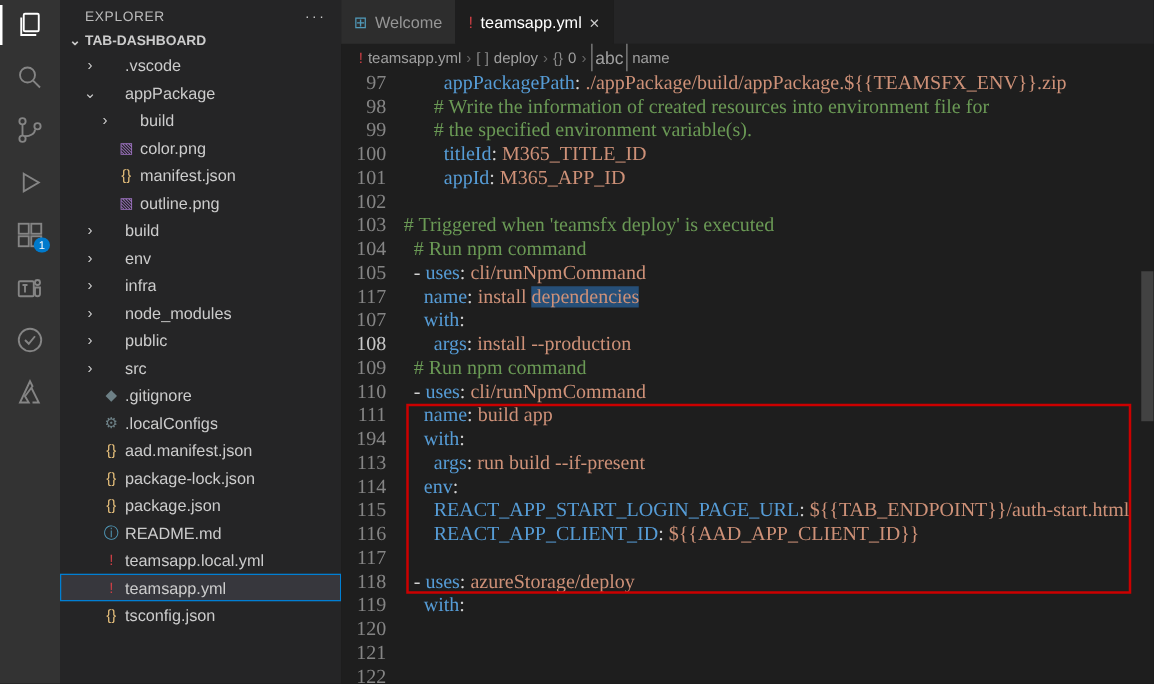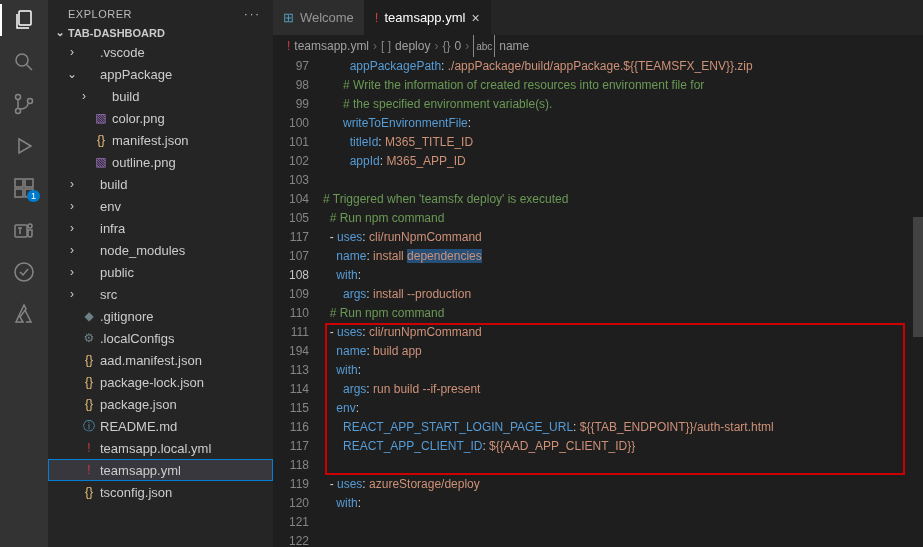--- a/index.html
+++ b/index.html
@@ -27,23 +27,23 @@
 
 .main { flex:1; display:flex; flex-direction:column; background:#1e1e1e; min-width:0; }
 .tabs { height:35px; background:#252526; display:flex; align-items:stretch; }
 .tab { display:flex; align-items:center; padding:0 10px; gap:6px; color:#969696; font-size:13px; background:#2d2d2d; border-right:1px solid #1e1e1e; }
 .tab.active { background:#1e1e1e; color:#ffffff; }
 .tab .close { color:#cccccc; font-size:14px; }
 .tab-icon { font-size:13px; }
 .crumbs { height:22px; display:flex; align-items:center; padding:0 14px; color:#a0a0a0; font-size:12px; gap:4px; overflow:hidden; }
 .crumbs .sep { color:#666; }
 .crumbs .brk { color:#888; }
-.crumb-icon-box { display:inline-flex; border:1px solid #888; border-radius:2px; padding:15px 2px; font-size:10px; line-height:11px; }
-
-.editor { flex:1; display:flex; font-family:Liberation Sans, sans-serif; font-size:12px; line-height:19px; overflow:hidden; position:relative; }
+.crumb-icon-box { display:inline-flex; border:1px solid #888; border-radius:2px; padding:15px 2px; font-size:14px; line-height:11px; }
+
+.editor { flex:1; display:flex; font-family:Liberation Serif, serif; font-size:16px; line-height:19px; overflow:hidden; position:relative; }
 .gutter { width:50px; text-align:right; color:#858585; padding-right:14px; user-select:none; }
 .gutter .ln { height:19px; }
 .gutter .ln.current { color:#c6c6c6; }
 .code { flex:1; position:relative; min-width:0; }
 .code-line { height:19px; white-space:pre; color:#d4d4d4; }
 .tok-key { color:#569cd6; }
 .tok-str { color:#ce9178; }
 .tok-com { color:#6a9955; }
 .sel { background:#264f78; }
 .red-box { position:absolute; border:2px solid #cc0000; pointer-events:none; }
@@ -261,21 +261,20 @@
         <div class="ln">118</div>
         <div class="ln">119</div>
         <div class="ln">120</div>
         <div class="ln">121</div>
         <div class="ln">122</div>
       </div>
     <div class="code" id="code">
         <div class="code-line"><span class="">        </span><span class="tok-key">appPackagePath</span><span class="">: </span><span class="tok-str">./appPackage/build/appPackage.${{TEAMSFX_ENV}}.zip</span></div>
         <div class="code-line"><span class="">      </span><span class="tok-com"># Write the information of created resources into environment file for</span></div>
         <div class="code-line"><span class="">      </span><span class="tok-com"># the specified environment variable(s).</span></div>
-        <div class="code-line"><span class="">      </span><span class="tok-key">writeToEnvironmentFile</span><span class="">:</span></div>
         <div class="code-line"><span class="">        </span><span class="tok-key">titleId</span><span class="">: </span><span class="tok-str">M365_TITLE_ID</span></div>
         <div class="code-line"><span class="">        </span><span class="tok-key">appId</span><span class="">: </span><span class="tok-str">M365_APP_ID</span></div>
         <div class="code-line">&nbsp;</div>
         <div class="code-line"><span class="tok-com"># Triggered when 'teamsfx deploy' is executed</span></div>
         <div class="code-line"><span class="">  </span><span class="tok-com"># Run npm command</span></div>
         <div class="code-line"><span class="">  - </span><span class="tok-key">uses</span><span class="">: </span><span class="tok-str">cli/runNpmCommand</span></div>
         <div class="code-line"><span class="">    </span><span class="tok-key">name</span><span class="">: </span><span class="tok-str">install </span><span class="sel tok-str">dependencies</span></div>
         <div class="code-line"><span class="">    </span><span class="tok-key">with</span><span class="">:</span></div>
         <div class="code-line"><span class="">      </span><span class="tok-key">args</span><span class="">: </span><span class="tok-str">install --production</span></div>
         <div class="code-line"><span class="">  </span><span class="tok-com"># Run npm command</span></div>

